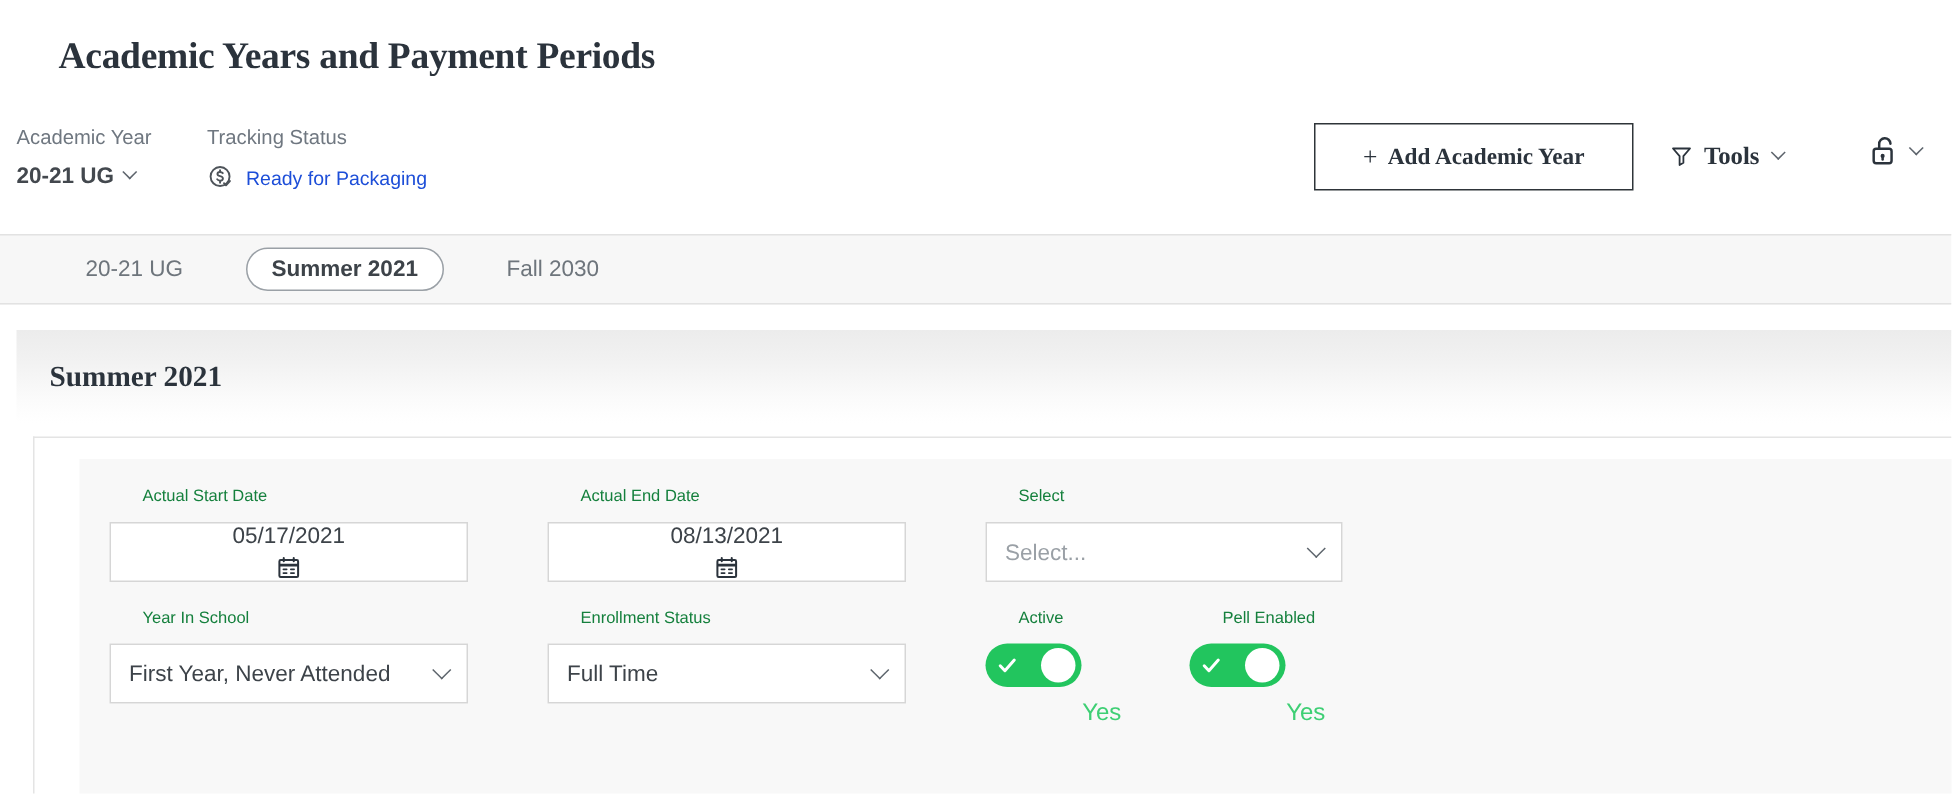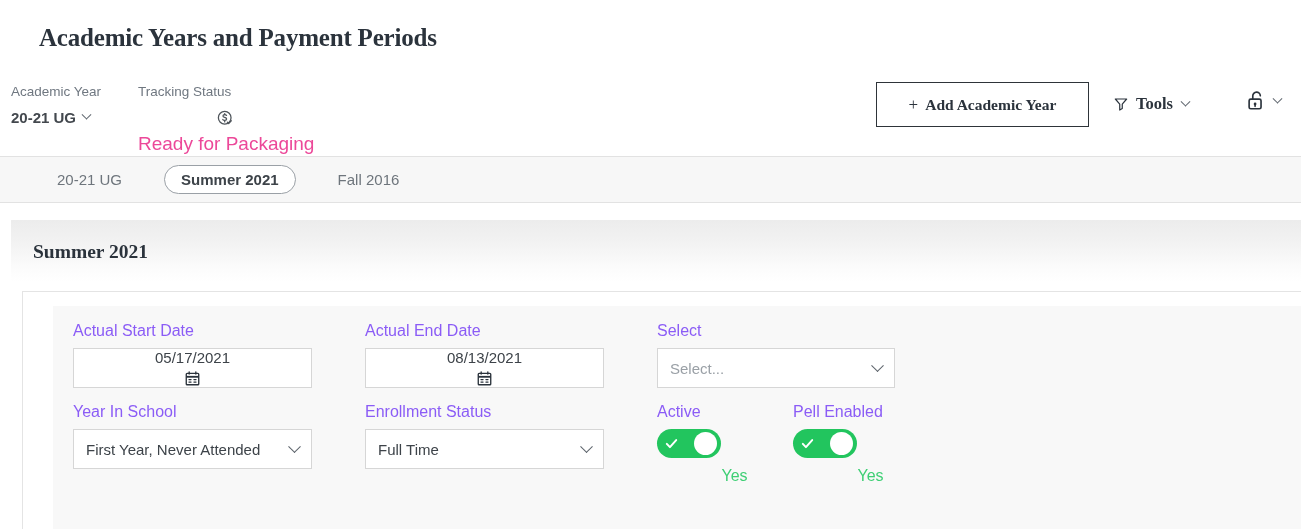--- a/index.html
+++ b/index.html
@@ -43,21 +43,21 @@
   .meta-value {
     margin-top: 9px;
     font-size: 15px;
     color: #43484e;
     font-weight: bold;
     white-space: nowrap;
     display: flex;
     align-items: center;
     gap: 5px;
   }
-  .meta-value.regular { font-weight: normal; color:#ec4899; font-size:19px;flex-direction:column; }
+  .meta-value.regular { font-weight: normal; color:#1d4ed8; font-size:13px; }
   .acad-year { left: 11px; top: 6px; }
   .track-status { left: 138px; top: 6px; }
 
   .chev {
     display: inline-block;
     width: 9px; height: 9px;
     border-right: 1.6px solid #5d646c;
     border-bottom: 1.6px solid #5d646c;
     transform: rotate(45deg) translate(-2px,-2px);
     margin-left: 2px;
@@ -179,25 +179,26 @@
     width: 1249px; height: 232px;
     background: #f8f8f8;
     padding: 16px 0 0 20px;
   }
 
   
   .frow { display: flex; align-items: flex-start; }
   .frow.r2 { margin-top: 15px; }
   .fld { position: relative; }
   .fld-label {
-    font-size: 16px;
-    color: #8b5cf6;
+    font-size: 11px;
+    color: #15803d;
     line-height: 18px;
     margin-bottom: 8px;
     white-space: nowrap;
+    margin-left: 22px;
   }
   .ctl {
     height: 40px;
     background: #fff;
     border: 1px solid #d6d6d6;
     display: flex;
     align-items: center;
     padding: 0 12px;
     font-size: 15px;
     color: #3d4349;
@@ -302,21 +303,21 @@
       </svg>
     </span>
     <span class="chev sm"></span>
   </button>
 
   <div class="tabbar">
     <button class="tab">20-21 UG</button>
     <span class="tab-sep"></span>
     <button class="tab active">Summer 2021</button>
     <span class="tab-sep"></span>
-    <button class="tab">Fall 2016</button>
+    <button class="tab">Fall 2030</button>
   </div>
 
   <div class="section-head">
     <div class="section-title">Summer 2021</div>
   </div>
 
   <div class="card">
     <div class="form-area">
 
       <div class="frow r1">

